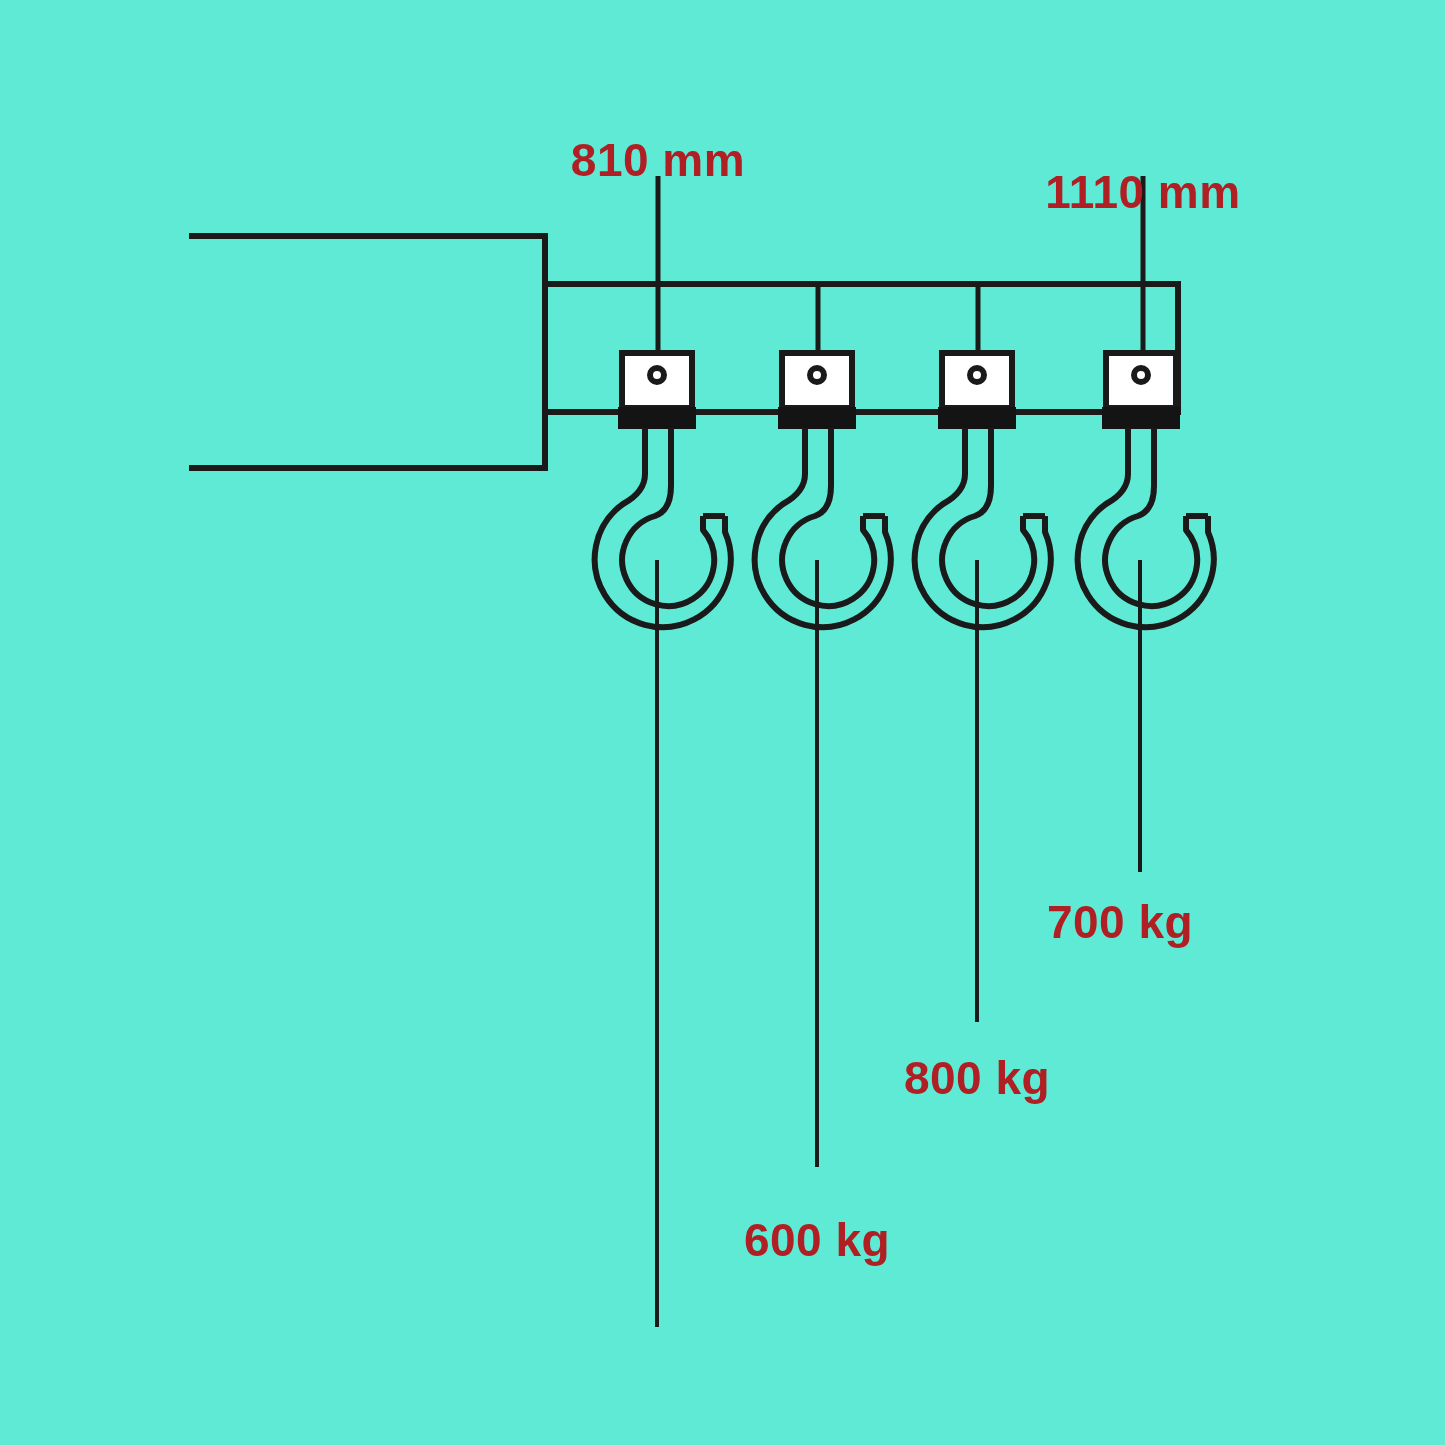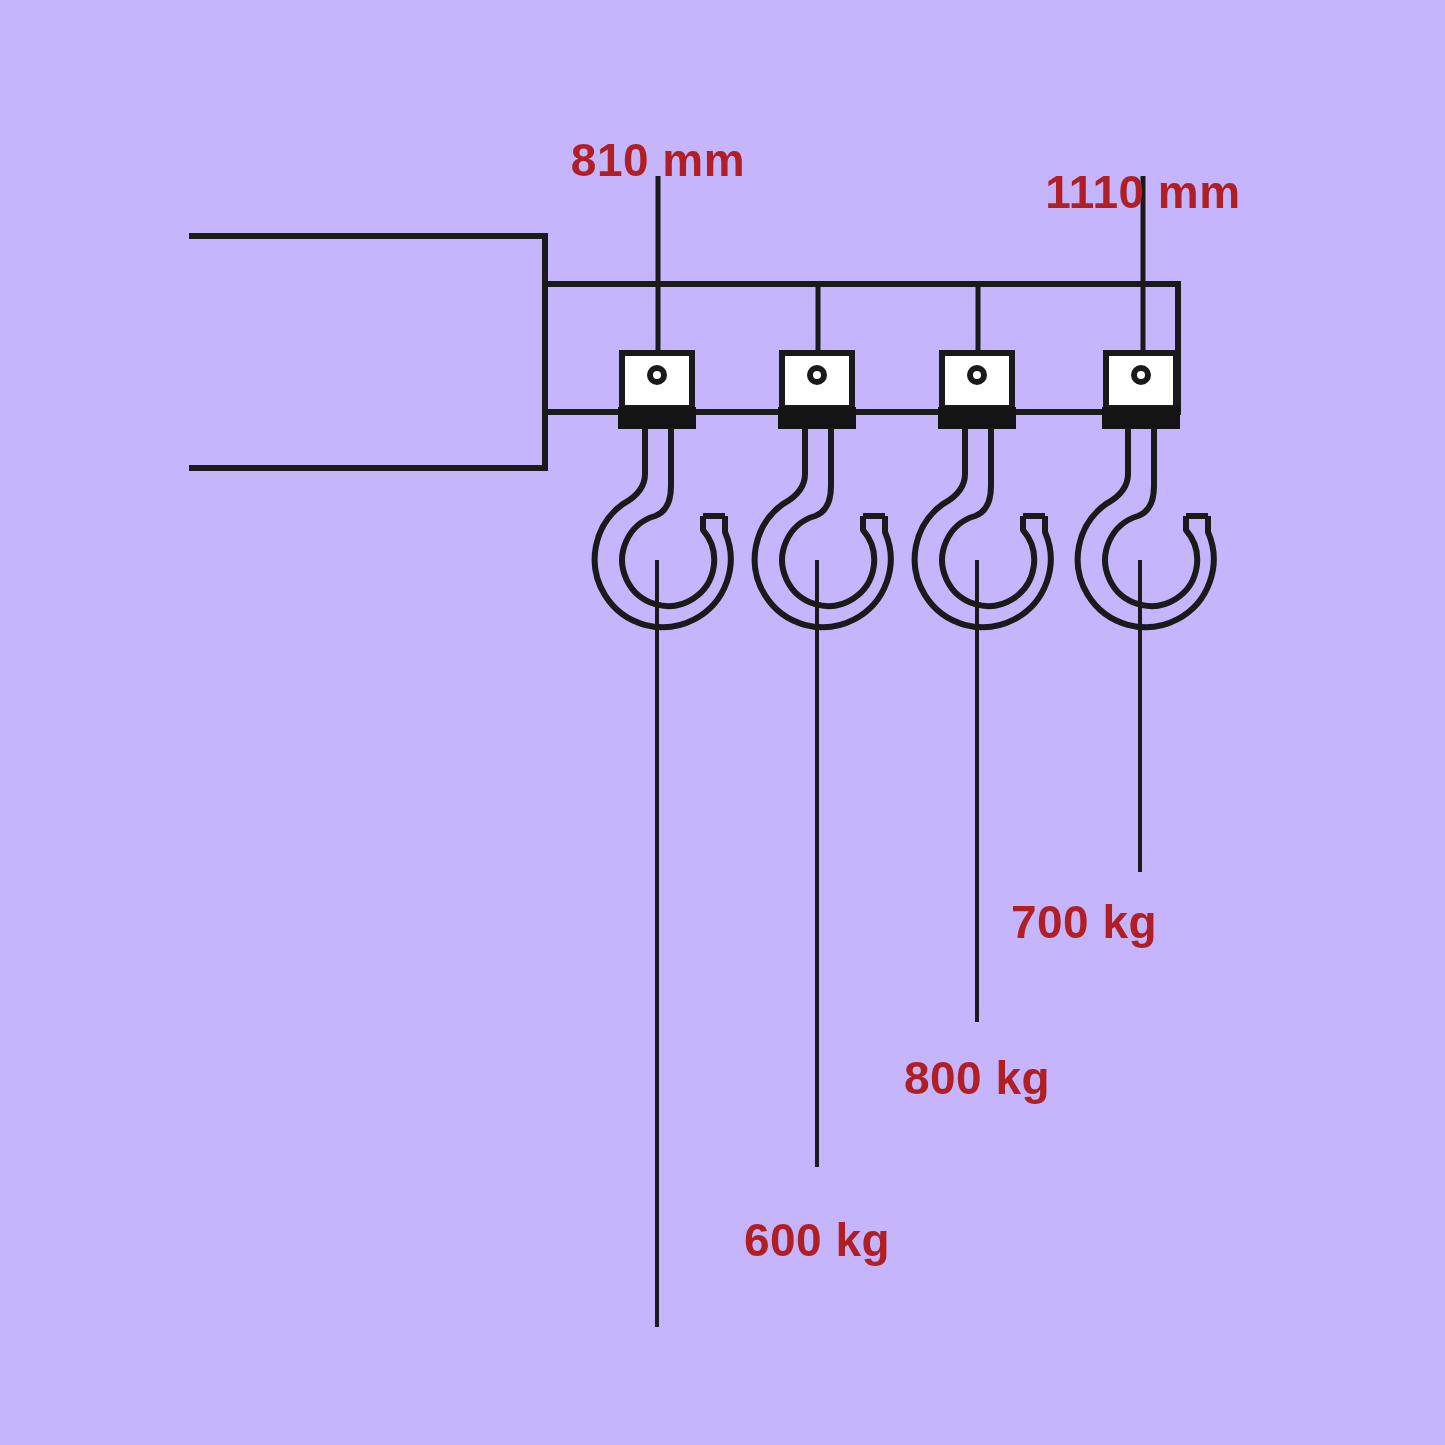--- a/index.html
+++ b/index.html
@@ -7,21 +7,21 @@
     padding: 0;
     background: #ffffff;
   }
   body {
     font-family: "Liberation Sans", sans-serif;
   }
   #canvas-wrap {
     position: relative;
     width: 1445px;
     height: 1445px;
-    background: #c4b5fd;
+    background: #5eead4;
     overflow: hidden;
   }
   svg#diagram {
     position: absolute;
     left: 0;
     top: 0;
     width: 1445px;
     height: 1445px;
     display: block;
   }
@@ -113,15 +113,15 @@
         <line x1="658" y1="176" x2="658" y2="284" stroke="#1a1a1a" stroke-width="5"></line>
         <line x1="1143" y1="176" x2="1143" y2="284" stroke="#1a1a1a" stroke-width="5"></line>
       </g>
   </svg>
 
   <div id="dim-label-0" class="dim-label" style="position: absolute; color: rgb(176, 31, 36); transform: translate(-50%, -50%); white-space: nowrap; left: 658px; top: 160px;">810 mm</div>
   <div id="dim-label-1" class="dim-label" style="position: absolute; color: rgb(176, 31, 36); transform: translate(-50%, -50%); white-space: nowrap; left: 1143px; top: 160px; margin-top: 32px;">1110 mm</div>
 
   <div id="load-label-1" class="load-label" style="position: absolute; color: rgb(176, 31, 36); transform: translate(-50%, -50%); white-space: nowrap; left: 817px; top: 1240px;">600 kg</div>
   <div id="load-label-2" class="load-label" style="position: absolute; color: rgb(176, 31, 36); transform: translate(-50%, -50%); white-space: nowrap; left: 977px; top: 1078px;">800 kg</div>
-  <div id="load-label-3" class="load-label" style="position: absolute; color: rgb(176, 31, 36); transform: translate(-50%, -50%); white-space: nowrap; left: 1084px; top: 922px; text-align: right;">700 kg</div>
+  <div id="load-label-3" class="load-label" style="position: absolute; color: rgb(176, 31, 36); transform: translate(-50%, -50%); white-space: nowrap; left: 1120px; top: 922px; text-align: right;">700 kg</div>
 
 </div>
 
 </body></html>

